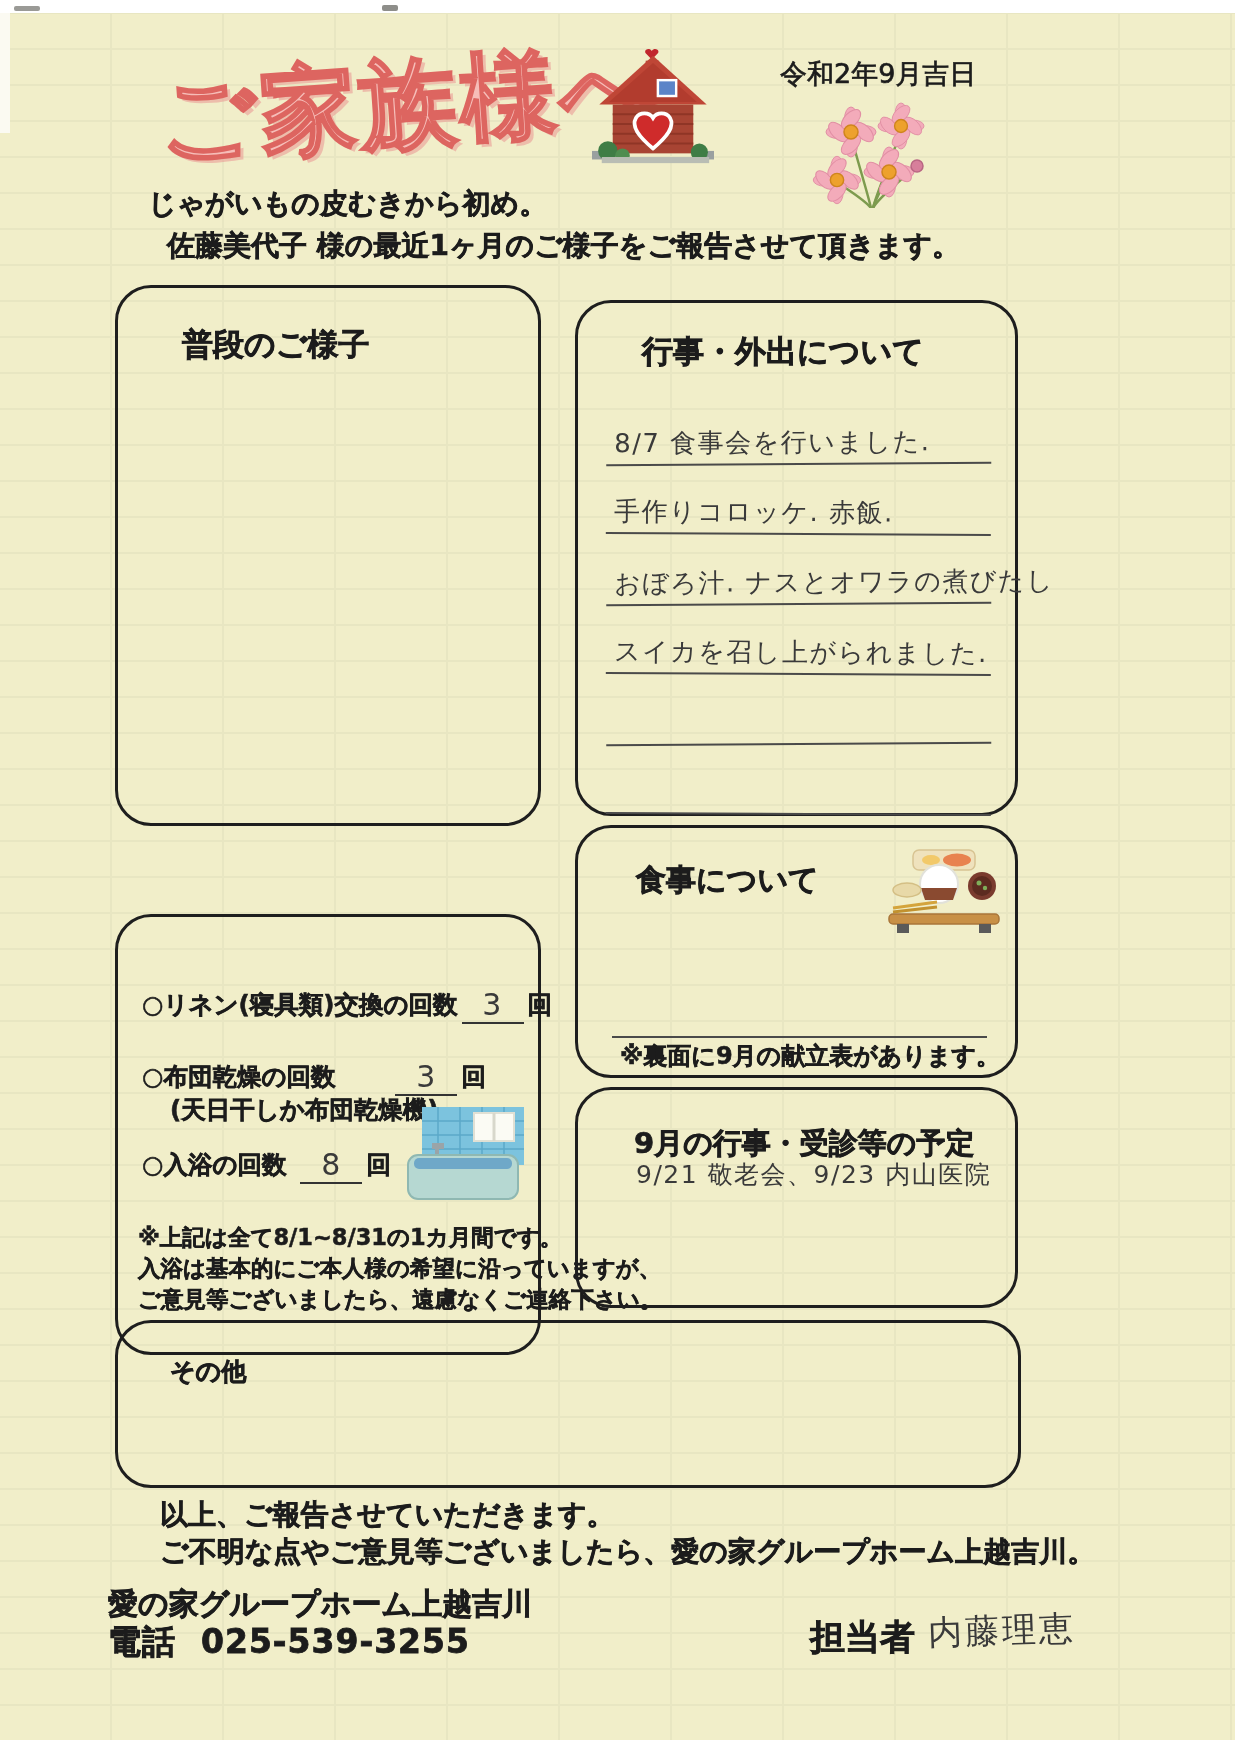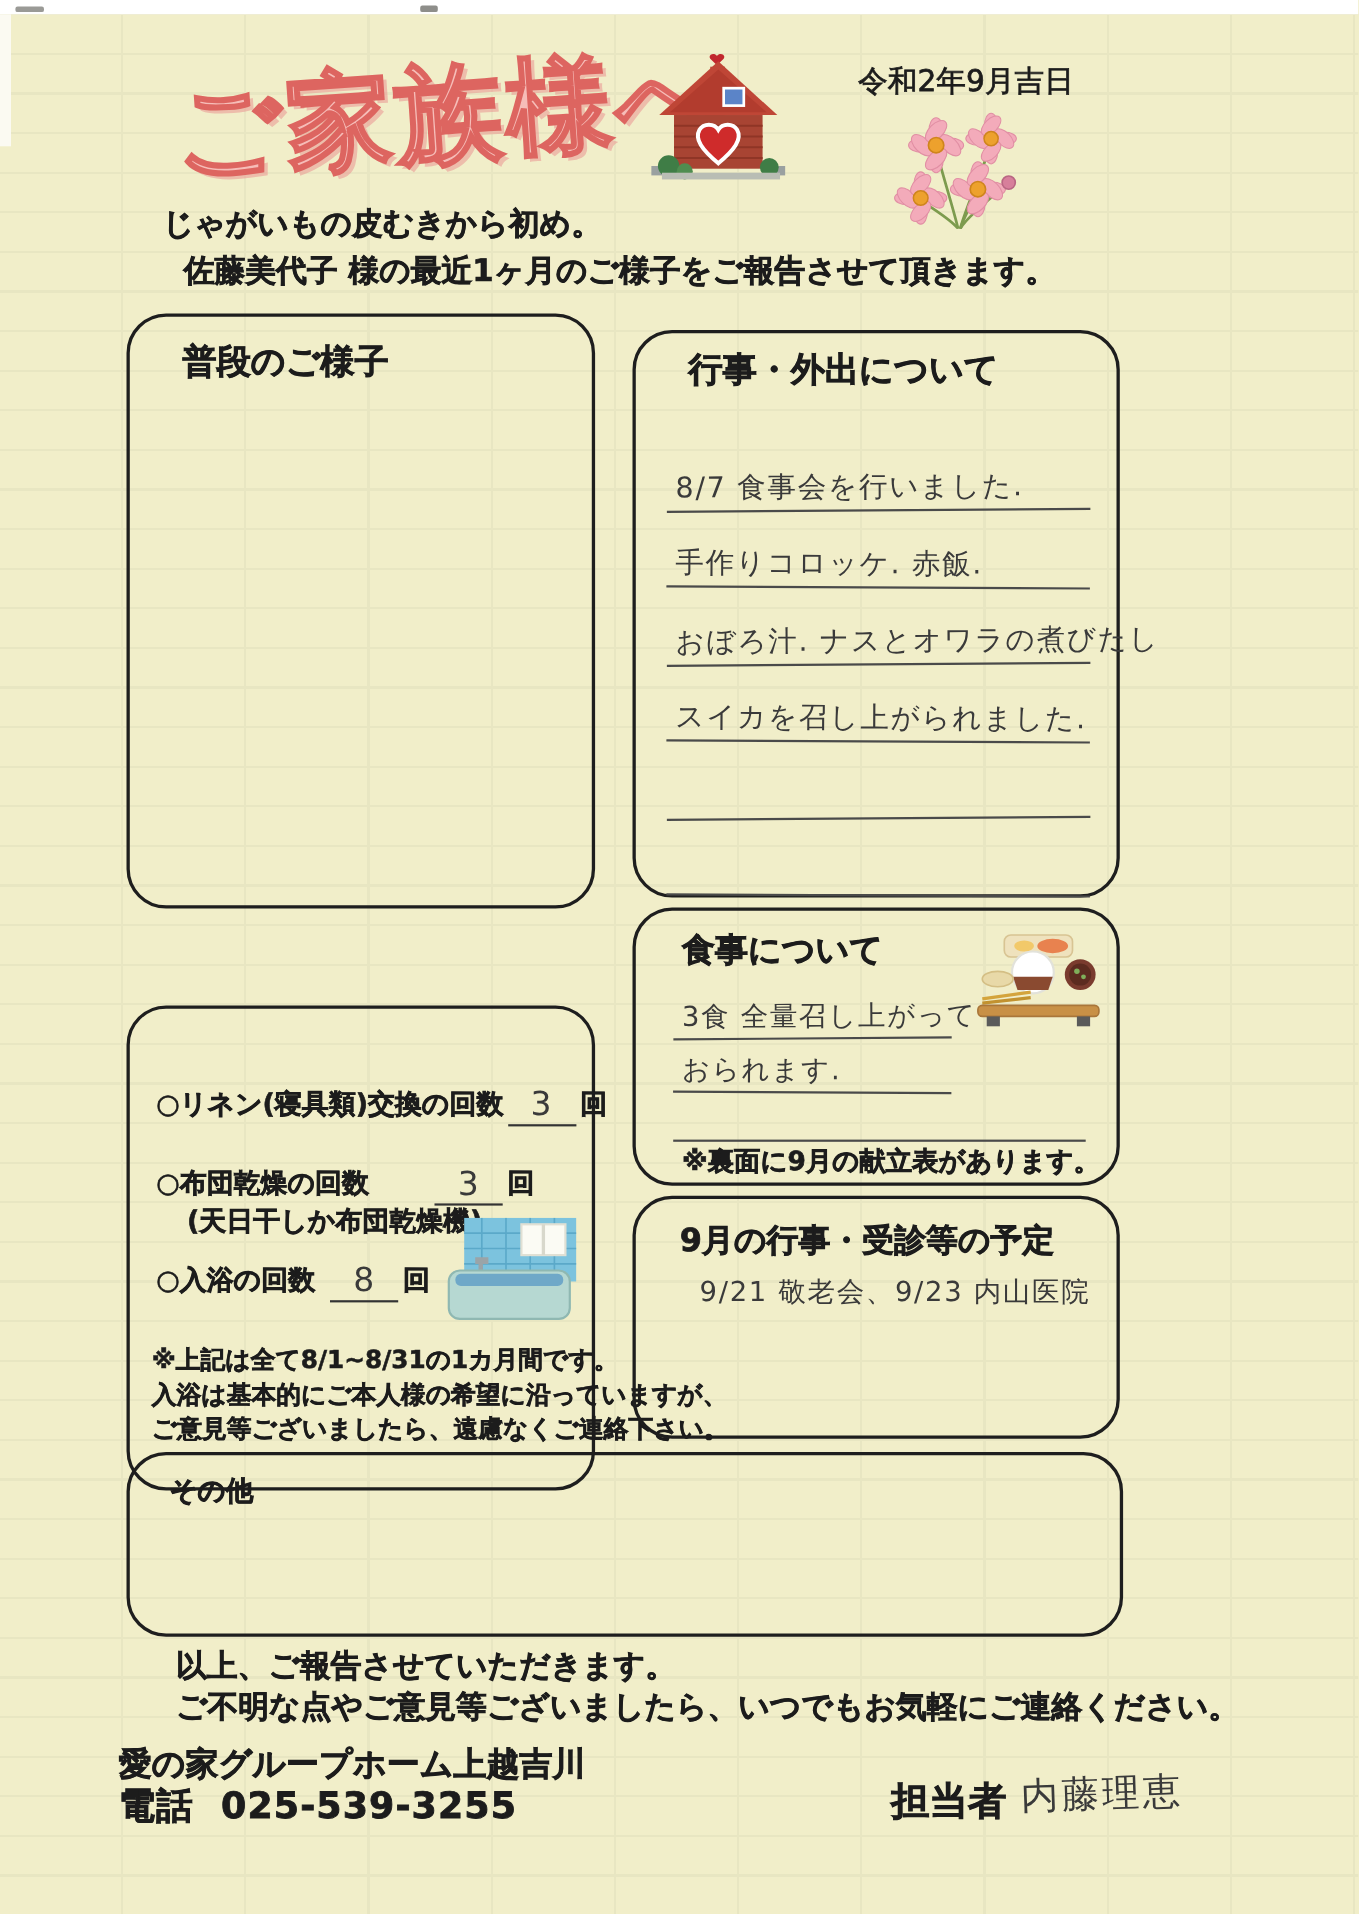--- a/index.html
+++ b/index.html
@@ -35,21 +35,21 @@
     font-size:27px;font-weight:400;-webkit-text-stroke:.7px;
     white-space:nowrap;
   }
   .house{position:absolute;left:592px;top:48px;}
   .flowers{position:absolute;left:793px;top:96px;}
 
   .greet1{position:absolute;left:148px;top:185px;font-size:28px;font-weight:900;-webkit-text-stroke:.6px;}
   .greet2{position:absolute;left:167px;top:227px;font-size:28px;font-weight:900;-webkit-text-stroke:.6px;white-space:nowrap;}
 
   .box{position:absolute;border:3px solid #1e1e1e;border-radius:36px;background:transparent;}
-  .box h2{margin:0;font-weight:900;-webkit-text-stroke:.7px;white-space:nowrap;}
+  .box h2{margin:16px;font-weight:900;-webkit-text-stroke:.7px;white-space:nowrap;}
 
   #box-daily{left:115px;top:285px;width:420px;height:535px;}
   #box-daily h2{padding:20px 0 0 48px;font-size:31px;}
   #box-events{left:575px;top:300px;width:437px;height:510px;}
   #box-events h2{padding:12px 0 0 48px;font-size:31px;}
   #box-meals{left:575px;top:825px;width:437px;height:247px;}
   #box-meals h2{padding:16px 0 0 42px;font-size:30px;}
   #box-counts{left:115px;top:868px;width:420px;height:435px;margin-top:46px;}
   #box-schedule{left:575px;top:1087px;width:437px;height:215px;}
   #box-schedule h2{padding:18px 0 0 40px;font-size:29px;}
@@ -195,24 +195,20 @@
       <circle cx="94" cy="45" r="2.5" fill="#7fae5a"></circle>
       <circle cx="100" cy="50" r="2.2" fill="#7fae5a"></circle>
       <ellipse cx="22" cy="52" rx="14" ry="7" fill="#e8d9a8" stroke="#d4bf85" stroke-width="1.5"></ellipse>
       <line x1="8" y1="70" x2="52" y2="64" stroke="#d4a43c" stroke-width="3"></line>
       <line x1="8" y1="74" x2="52" y2="69" stroke="#c2922f" stroke-width="3"></line>
       <rect x="4" y="76" width="110" height="10" rx="4" fill="#c89046" stroke="#a9763a" stroke-width="1.5"></rect>
       <rect x="12" y="86" width="12" height="9" fill="#5a5a5a"></rect>
       <rect x="94" y="86" width="12" height="9" fill="#5a5a5a"></rect>
     </svg>
   </div>
-  <div class="lines">
-    <div class="hand-line hand">3食 全量召し上がって</div>
-    <div class="hand-line hand full">おられます.</div>
-  </div>
   <div class="meals-line3"></div>
   <div class="meals-note">※裏面に9月の献立表があります。</div>
 </div>
 
 <div class="box" id="box-counts">
   <div class="count-item" style="top:68px;">
     <span>○リネン(寝具類)交換の回数</span><span class="count-val hand">3</span><span>回</span>
   </div>
   <div class="count-item" style="top:140px;">
     <span>○布団乾燥の回数</span><span class="count-val hand" style="margin-left:60px;">3</span><span>回</span>
@@ -252,20 +248,20 @@
   <div class="sched-row hand">
     <span>9/21 敬老会、</span><span class="e2">9/23 内山医院</span>
   </div>
 </div>
 
 <div class="box" id="box-other">
   <h2>その他</h2>
 </div>
 
 <div class="close1">以上、ご報告させていただきます。</div>
-<div class="close2">ご不明な点やご意見等ございましたら、いつでもお気軽にご連絡ください。</div>
+<div class="close2">ご不明な点やご意見等ございましたら、愛の家グループホーム上越吉川。</div>
 <div class="facility">愛の家グループホーム上越吉川</div>
 <div class="phone-row">
   <span>電話</span>&nbsp;
   <span>025-539-3255</span>
 </div>
 <div class="staff">担当者</div>
 <div class="staff-name hand">内藤理恵</div>
 
 </body></html>

